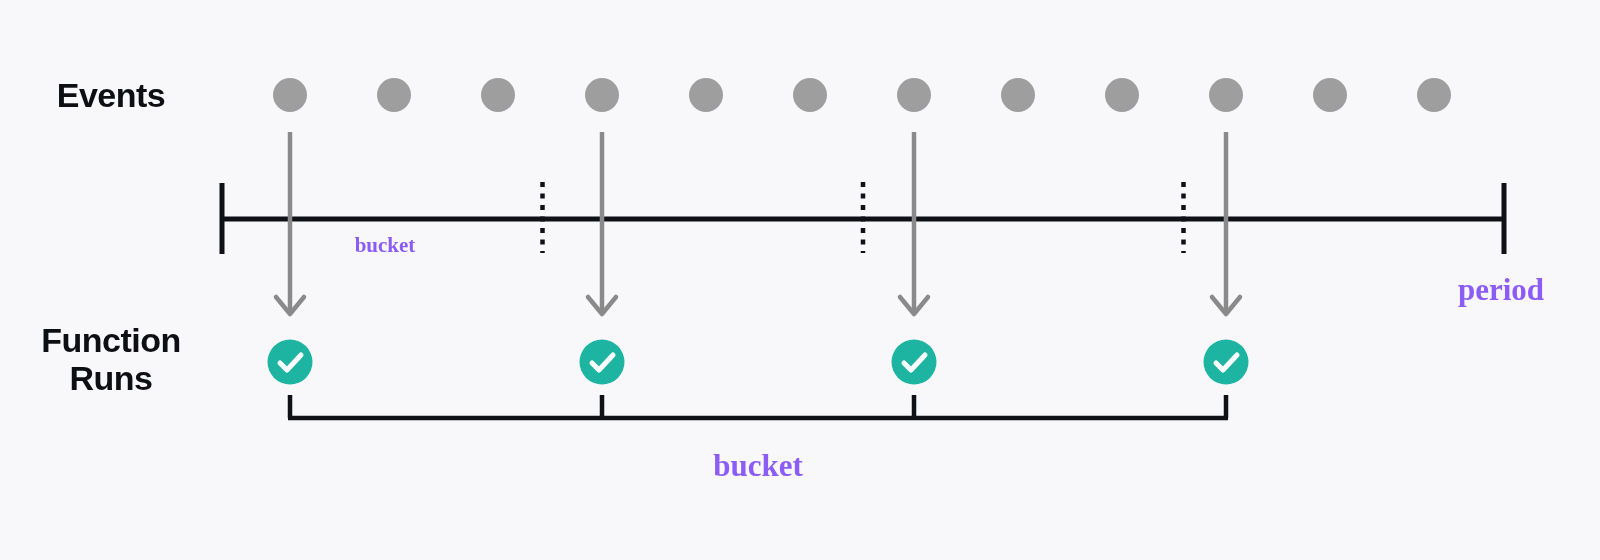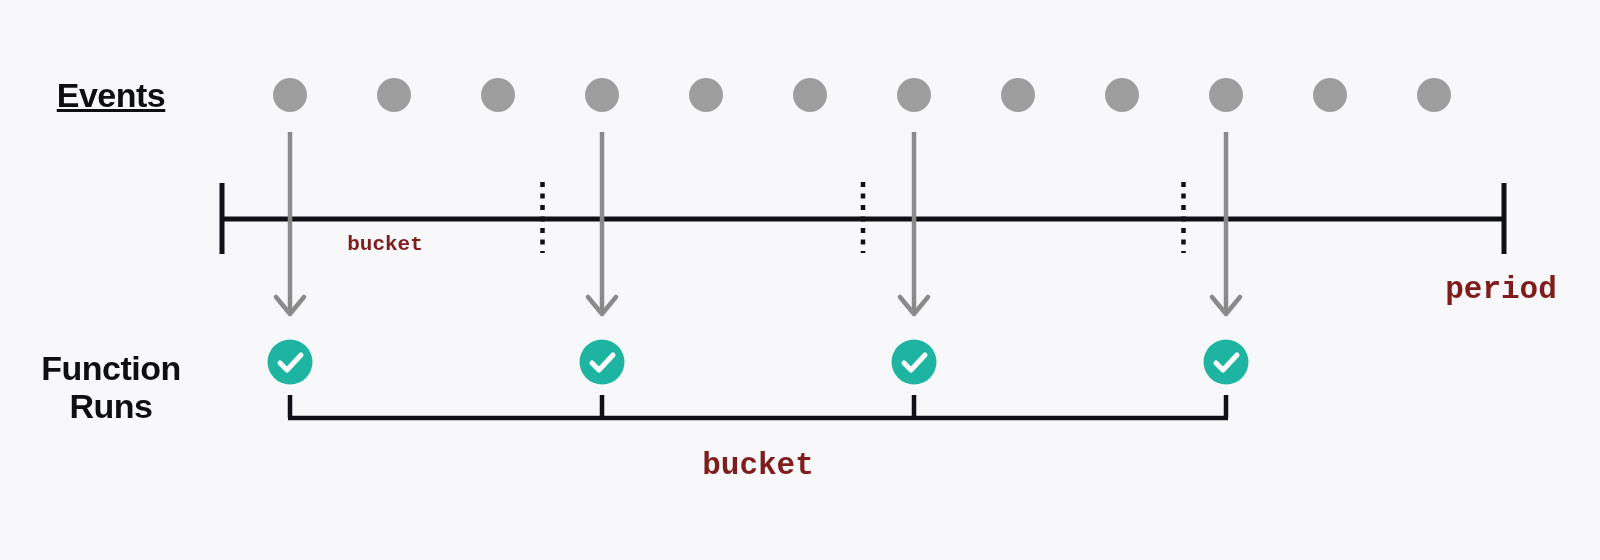--- a/index.html
+++ b/index.html
@@ -19,28 +19,28 @@
   .row-label{
     position:absolute;
     left:0;width:222px;
     text-align:center;
     font-weight:bold;
     font-size:34px;
     line-height:38px;
     color:var(--text);
     letter-spacing:-0.5px;
   }
-  .label-events{top:76px;text-decoration:underline;}
+  .label-events{top:76px;}
   .label-time{top:198px;}
-  .label-function-runs{top:321px;margin-top:28px;}
+  .label-function-runs{top:321px;}
   .mono-label{
     position:absolute;
-    font-family:Liberation Mono, monospace;
+    font-family:Liberation Serif, serif;
     font-weight:bold;
-    color:#7f1d1d;
+    color:#8b5cf6;
     white-space:nowrap;
     transform:translateX(-50%);
   }
   .label-bucket{left:385px;top:233px;font-size:21px;line-height:24px;}
   .label-period{left:1501px;top:271px;font-size:31px;line-height:38px;}
   .label-limit{left:758px;top:447px;font-size:31px;line-height:38px;}
 </style>
 </head>
 <body>
 

